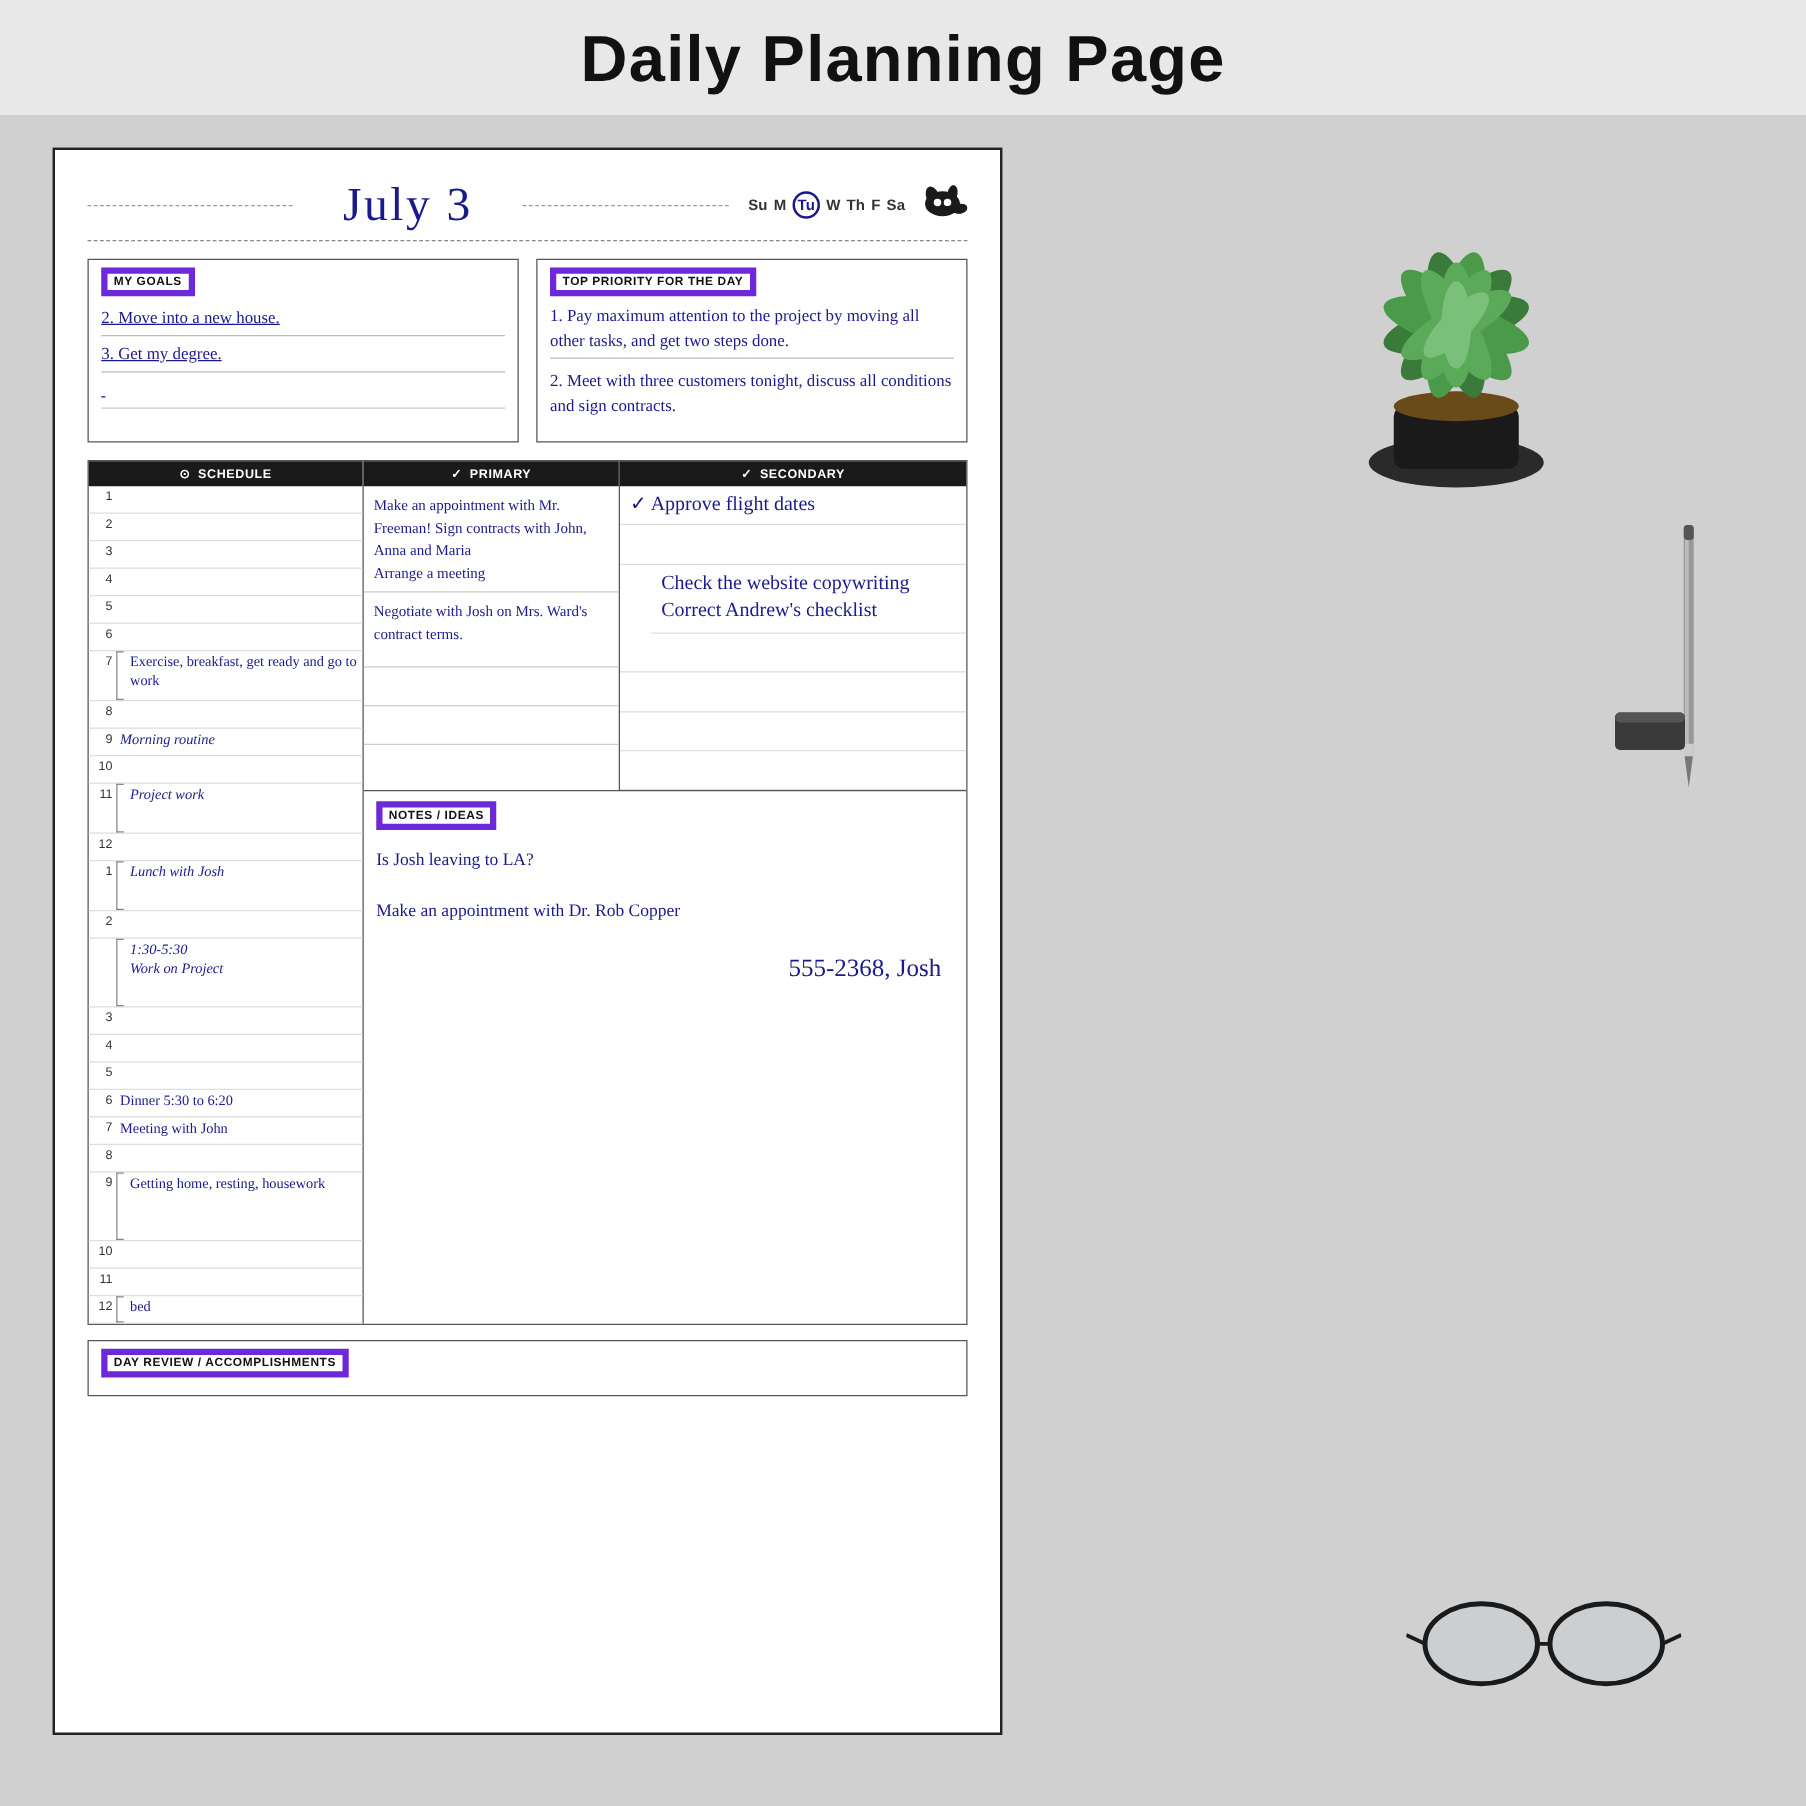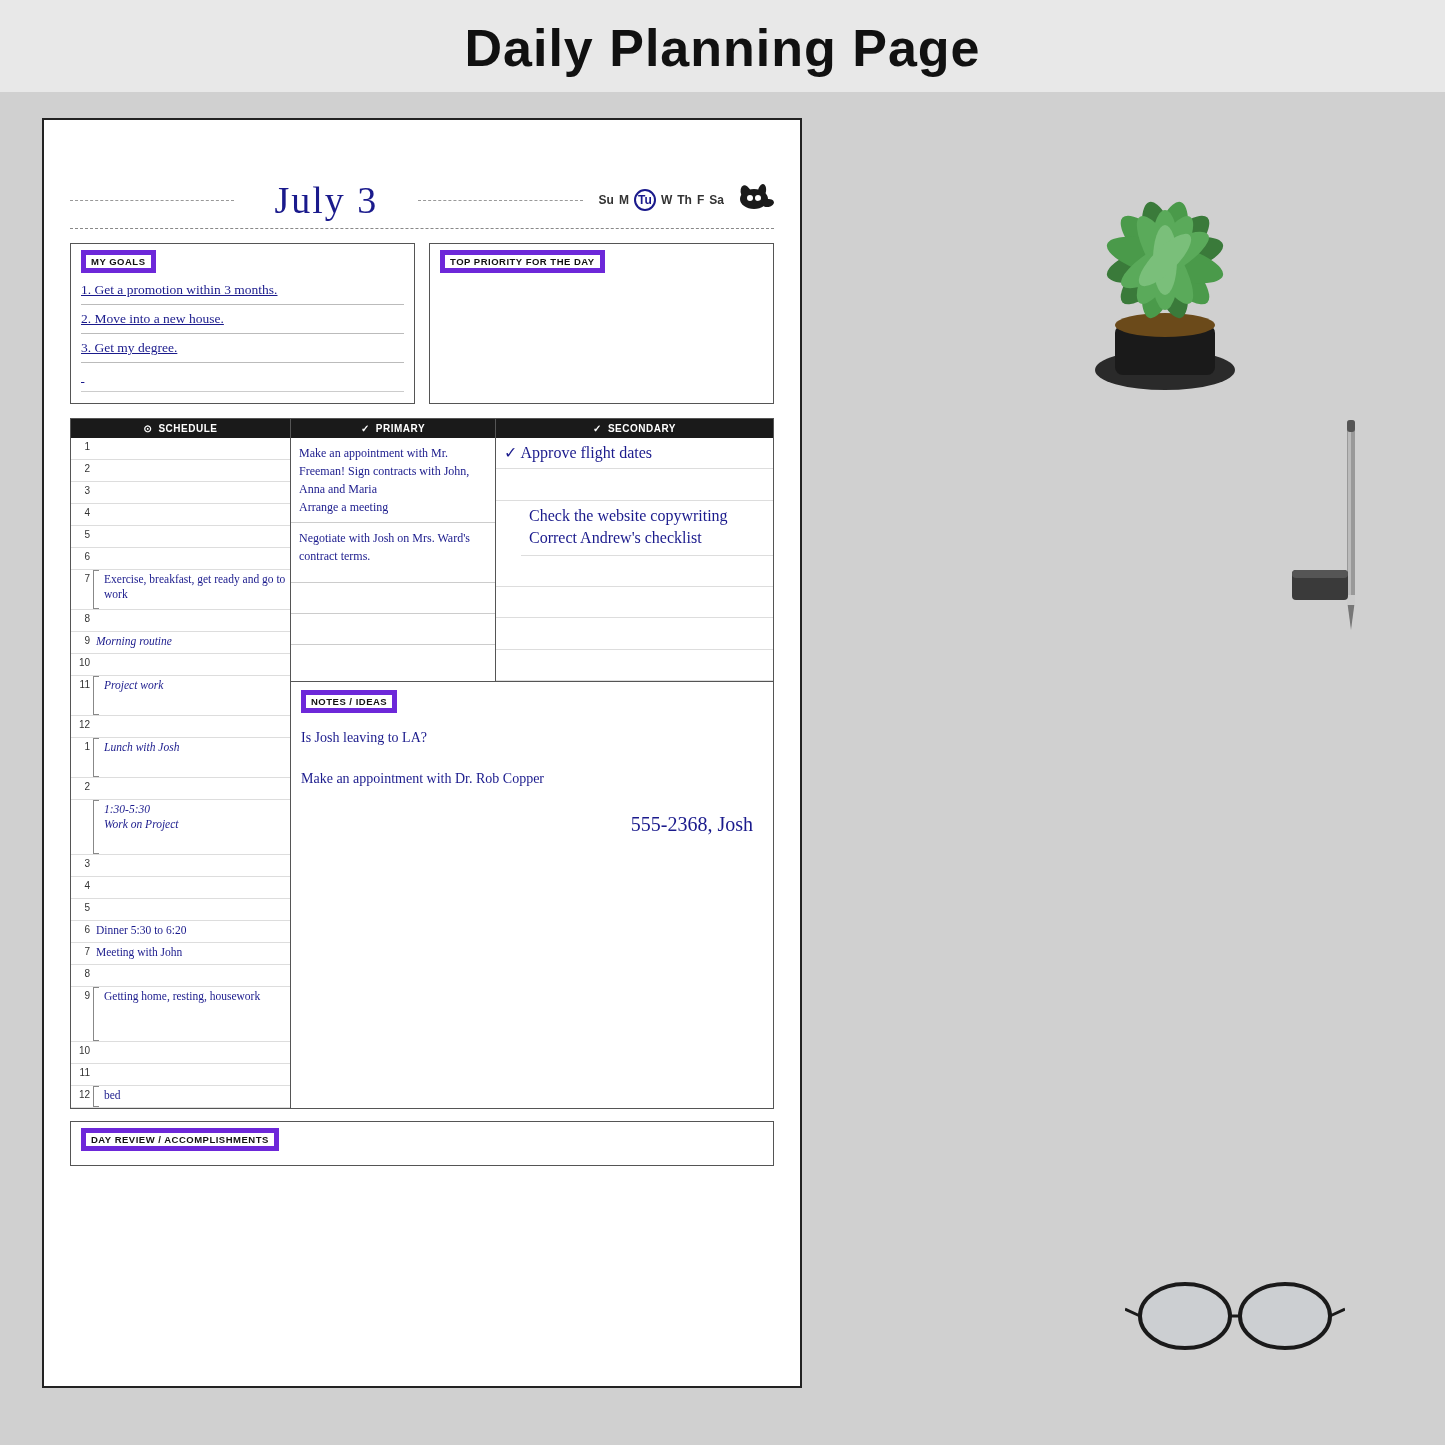--- a/index.html
+++ b/index.html
@@ -40,21 +40,20 @@
       z-index: 3;
     }
 
     
     .date-header {
       display: flex;
       align-items: center;
       border-bottom: 1.5px dashed #888;
       padding-bottom: 6px;
       margin-bottom: 14px;
-      margin-top: 36px;
     }
     .date-text {
       font-family: 'Segoe Script', 'Brush Script MT', cursive;
       font-size: 38px;
       color: #1a1a8c;
       flex: 1;
       text-align: center;
       letter-spacing: 2px;
     }
     .day-selector {
@@ -378,28 +377,31 @@
         <line x1="24" y1="23" x2="36" y2="25" stroke="#1a1a1a" stroke-width="1.5"></line>
         <ellipse cx="36" cy="22" rx="6" ry="4" fill="#1a1a1a" transform="rotate(-10,36,22)"></ellipse>
       </svg>
     </div>
   </div>
 
   <div class="top-section">
     <div class="goals-box">
       <div class="box-label">MY GOALS</div>
       <ul class="goals-list">
-        <li>1. Get a promotion within 3 months.</li>
         <li>2. Move into a new house.</li>
         <li>3. Get my degree.</li>
         <li style="border-bottom:1px solid #ccc; min-height:18px;">&nbsp;</li>
       </ul>
     </div>
     <div class="priority-box">
       <div class="box-label">TOP PRIORITY FOR THE DAY</div>
+      <ul class="priority-list">
+        <li>1. Pay maximum attention to the project by moving all other tasks, and get two steps done.</li>
+        <li>2. Meet with three customers tonight, discuss all conditions and sign contracts.</li>
+      </ul>
     </div>
   </div>
 
   <div class="tasks-area">
 
     <div class="schedule-col">
       <div class="col-header">
         <span>⊙</span>
         <span>SCHEDULE</span>
       </div>

